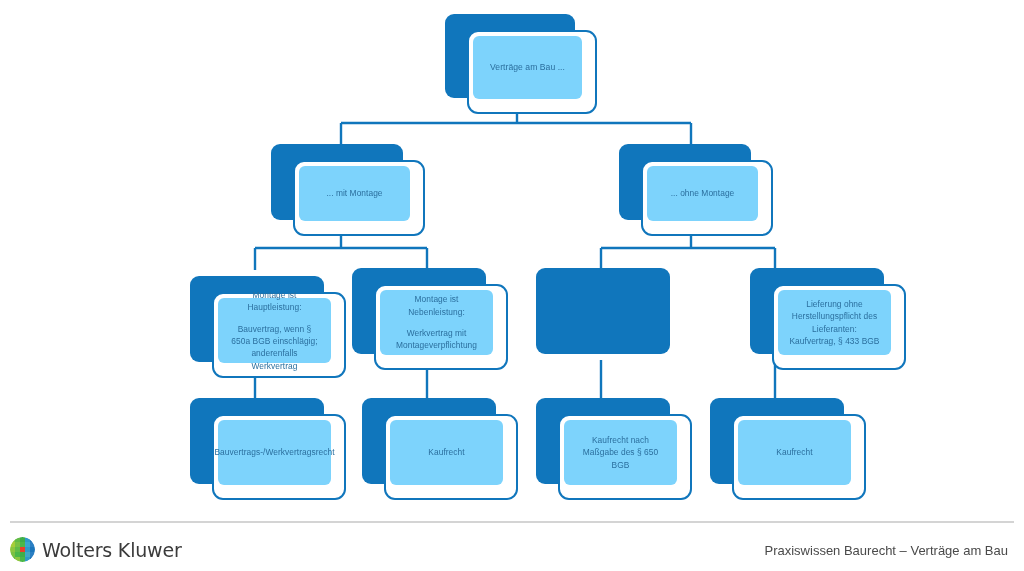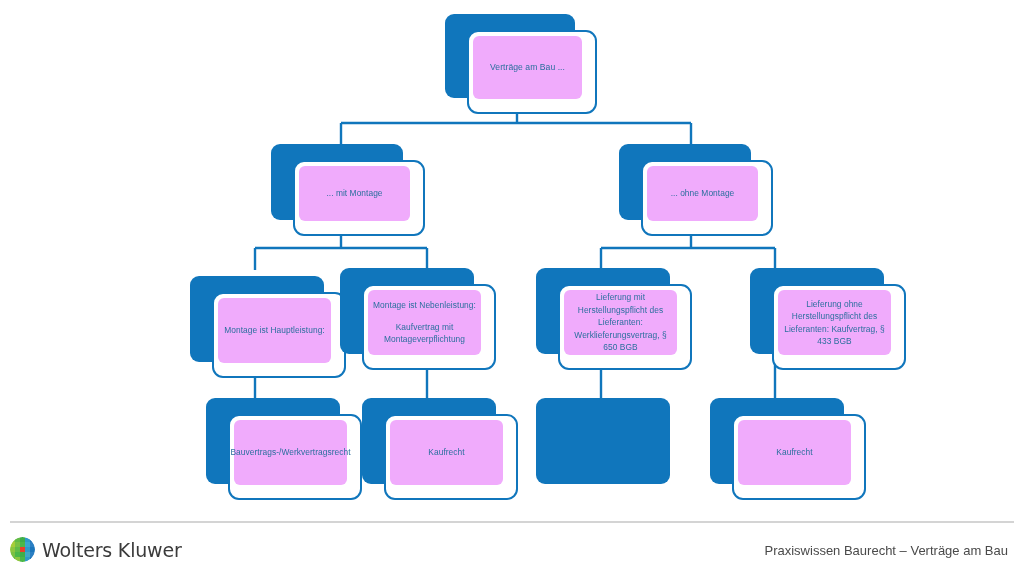--- a/index.html
+++ b/index.html
@@ -54,27 +54,27 @@
     border: 2.5px solid #1076bc;
     border-radius: 11px;
     box-sizing: border-box;
   }
   .node .panel {
     position: absolute;
     left: 4px;
     top: 4px;
     right: 13px;
     bottom: 13px;
-    background: #f0abfc;
+    background: #7dd3fc;
     border-radius: 6px;
     display: flex;
     align-items: center;
     justify-content: center;
     text-align: center;
-    padding: 2px 4px;
+    padding: 2px 10px;
     box-sizing: border-box;
   }
   .node .label {
     color: #2b6f9e;
     font-size: 8.4px;
     line-height: 12.4px;
     letter-spacing: 0.05px;
   }
   .node.lvl1 .label { font-size: 8.6px; }
 
@@ -197,60 +197,54 @@
       </div>
     </div>
   </div>
 
   <div class="node row3" style="left:190px; top:276px; width:178px; height:106px;">
     <div class="shadow"></div>
     <div class="card">
       <div class="panel">
         <div class="label">
           <p class="para">Montage ist Hauptleistung:</p>
-        </div>
-      </div>
-    </div>
-  </div>
-
-  <div class="node row3" style="left:340px; top:268px; width:178px; height:106px;">
+          <p class="para">Bauvertrag, wenn § 650a BGB einschlägig; anderenfalls Werkvertrag</p>
+        </div>
+      </div>
+    </div>
+  </div>
+
+  <div class="node row3" style="left:352px; top:268px; width:178px; height:106px;">
     <div class="shadow"></div>
     <div class="card">
       <div class="panel">
         <div class="label">
           <p class="para">Montage ist Nebenleistung:</p>
-          <p class="para">Kaufvertrag mit Montageverpflichtung</p>
+          <p class="para">Werkvertrag mit Montageverpflichtung</p>
         </div>
       </div>
     </div>
   </div>
 
   <div class="node row3" style="left:536px; top:268px; width:178px; height:106px;">
     <div class="shadow"></div>
-    <div class="card">
-      <div class="panel">
-        <div class="label">
-          <p class="para">Lieferung mit Herstellungspflicht des Lieferanten: Werklieferungsvertrag, § 650 BGB</p>
-        </div>
-      </div>
-    </div>
   </div>
 
   <div class="node row3" style="left:750px; top:268px; width:178px; height:106px;">
     <div class="shadow"></div>
     <div class="card">
       <div class="panel">
         <div class="label">
           <p class="para">Lieferung ohne Herstellungspflicht des Lieferanten: Kaufvertrag, § 433 BGB</p>
         </div>
       </div>
     </div>
   </div>
 
-  <div class="node row4" style="left:206px; top:398px; width:178px; height:106px;text-decoration:underline;">
+  <div class="node row4" style="left:190px; top:398px; width:178px; height:106px;text-decoration:underline;">
     <div class="shadow"></div>
     <div class="card">
       <div class="panel">
         <div class="label">
           <p class="para">Bauvertrags-/Werkvertragsrecht</p>
         </div>
       </div>
     </div>
   </div>
 
@@ -260,20 +254,27 @@
       <div class="panel">
         <div class="label">
           <p class="para">Kaufrecht</p>
         </div>
       </div>
     </div>
   </div>
 
   <div class="node row4" style="left:536px; top:398px; width:178px; height:106px;">
     <div class="shadow"></div>
+    <div class="card">
+      <div class="panel">
+        <div class="label">
+          <p class="para">Kaufrecht nach Maßgabe des § 650 BGB</p>
+        </div>
+      </div>
+    </div>
   </div>
 
   <div class="node row4" style="left:710px; top:398px; width:178px; height:106px;">
     <div class="shadow"></div>
     <div class="card">
       <div class="panel">
         <div class="label">
           <p class="para">Kaufrecht</p>
         </div>
       </div>

